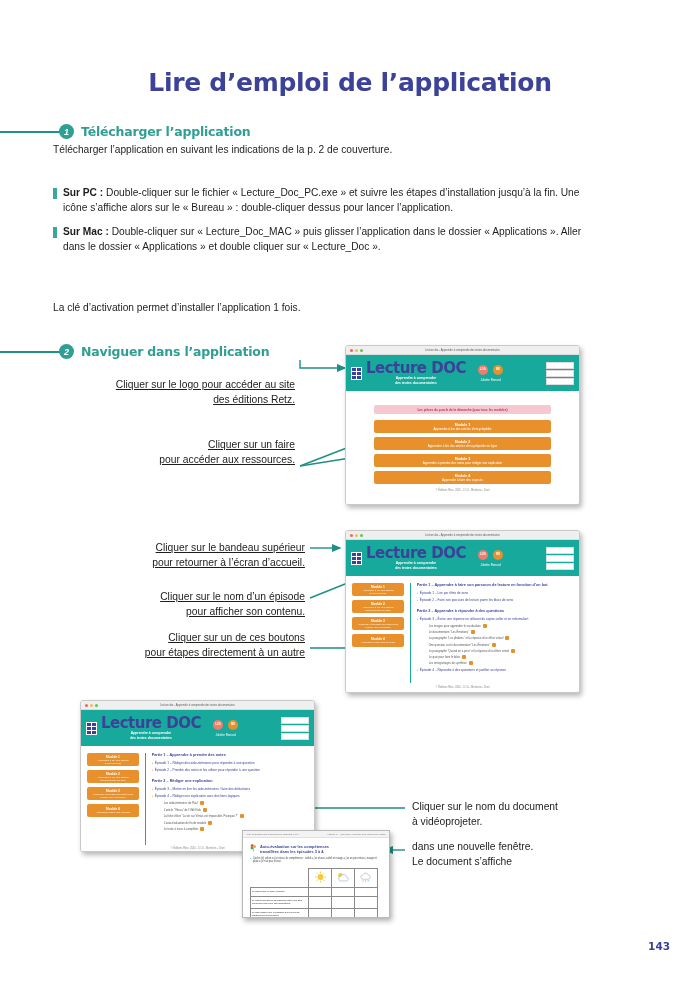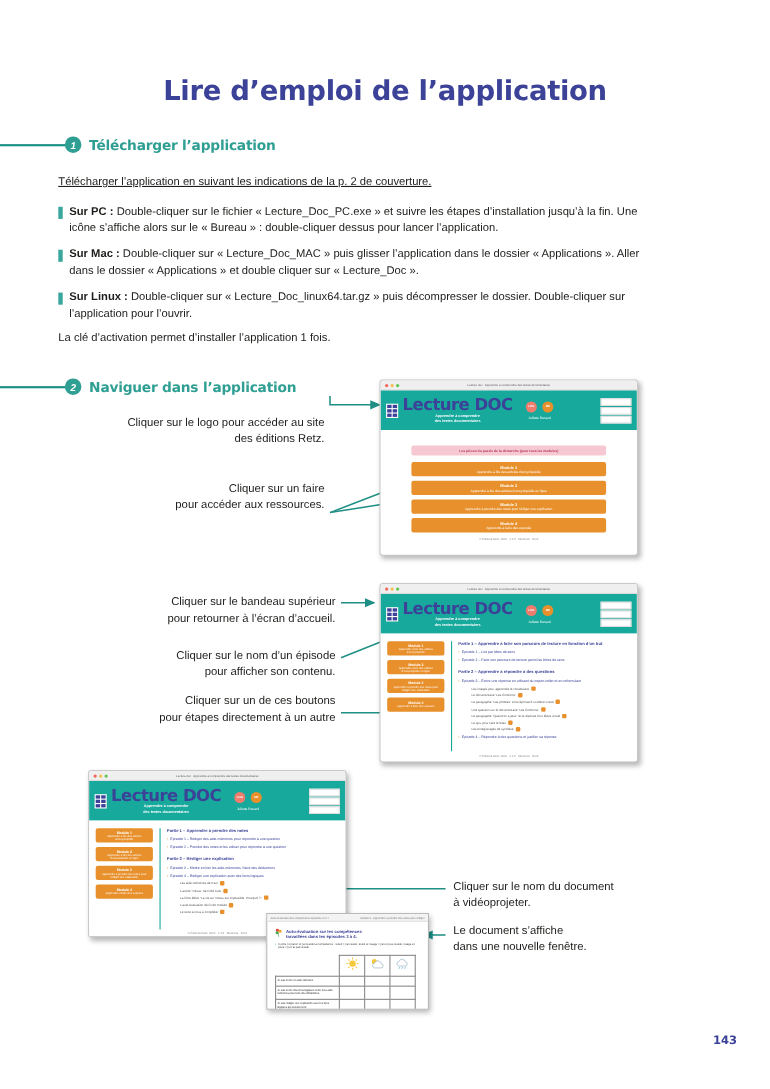--- a/index.html
+++ b/index.html
@@ -56,21 +56,21 @@
     margin-top: 2px;
   }
   .plat-text { width: 540px; }
   .plat-text b { font-weight: bold; }
 
   
   .callout {
     position: absolute;
     font-size: 10.3px; line-height: 14.5px; color: #1d1d1b;
   }
-  .callout.right { text-align: right; }
+  .callout.right { text-align: right; text-decoration: underline; }
   .callout.left  { text-align: left; }
   svg.arrows { position: absolute; left: 0; top: 0; width: 700px; height: 990px;
                pointer-events: none; }
 
   
   .win {
     position: absolute;
     background: #ffffff;
     border: 1px solid #c9c9c9;
     border-radius: 3px;
@@ -149,44 +149,38 @@
 <div class="page">
 
   <div class="doc-title">Lire d’emploi de l’application</div>
 
   <div class="sect" style="left:0px; top:124px;">
     <div class="sect-rule"></div>
     <div class="sect-badge">1</div>
     <div class="sect-title">Télécharger l’application</div>
   </div>
 
-  <div class="body-block" style="left:53px; top:158px; width:560px;text-decoration:underline;">
+  <div class="body-block" style="left:53px; top:142px; width:560px;">
     <p>Télécharger l’application en suivant les indications de la p. 2 de couverture.</p>
   </div>
 
   <div class="plat-item" style="left:53px; top:186px;">
     <div class="plat-bar"></div>
     <div class="plat-text">
       <b>Sur PC :</b><span> Double-cliquer sur le fichier « Lecture_Doc_PC.exe » et suivre les étapes d’installation jusqu’à la fin. Une icône s’affiche alors sur le « Bureau » : double-cliquer dessus pour lancer l’application.</span>
     </div>
   </div>
 
   <div class="plat-item" style="left:53px; top:225px;">
     <div class="plat-bar"></div>
     <div class="plat-text">
       <b>Sur Mac :</b><span> Double-cliquer sur « Lecture_Doc_MAC » puis glisser l’application dans le dossier « Applications ». Aller dans le dossier « Applications » et double cliquer sur « Lecture_Doc ».</span>
     </div>
   </div>
 
-  <div class="plat-item" style="left:53px; top:264px;">
-    <div class="plat-bar"></div>
-    <div class="plat-text">
-      <b>Sur Linux :</b><span> Double-cliquer sur « Lecture_Doc_linux64.tar.gz » puis décompresser le dossier. Double-cliquer sur l’application pour l’ouvrir.</span>
-    </div>
-  </div>
 
   <div class="body-block" style="left:53px; top:300px; width:560px;">
     <p>La clé d’activation permet d’installer l’application 1 fois.</p>
   </div>
 
   <div class="sect" style="left:0px; top:344px;">
     <div class="sect-rule"></div>
     <div class="sect-badge">2</div>
     <div class="sect-title">Naviguer dans l’application</div>
   </div>
@@ -211,22 +205,22 @@
   <div class="callout right" style="left:75px; top:631px; width:230px;">
     <div>Cliquer sur un de ces boutons</div>
     <div>pour étapes directement à un autre</div>
   </div>
 
   <div class="callout left" style="left:412px; top:800px; width:230px;">
     <div>Cliquer sur le nom du document</div>
     <div>à vidéoprojeter.</div>
   </div>
   <div class="callout left" style="left:412px; top:840px; width:230px;">
+    <div>dans une nouvelle  fenêtre.</div>
     <div>Le document s’affiche</div>
-    <div>dans une nouvelle  fenêtre.</div>
   </div>
 
   <svg class="arrows" viewBox="0 0 700 990">
     <defs>
       <marker id="ah" markerWidth="7" markerHeight="7" refX="6" refY="3" orient="auto">
         <path d="M0,0 L7,3 L0,6 z" fill="#1f8f85"></path>
       </marker>
     </defs>
 
     <path d="M300,360 L300,368 L345,368" stroke="#1f8f85" stroke-width="1.4" fill="none" marker-end="url(#ah)"></path>

